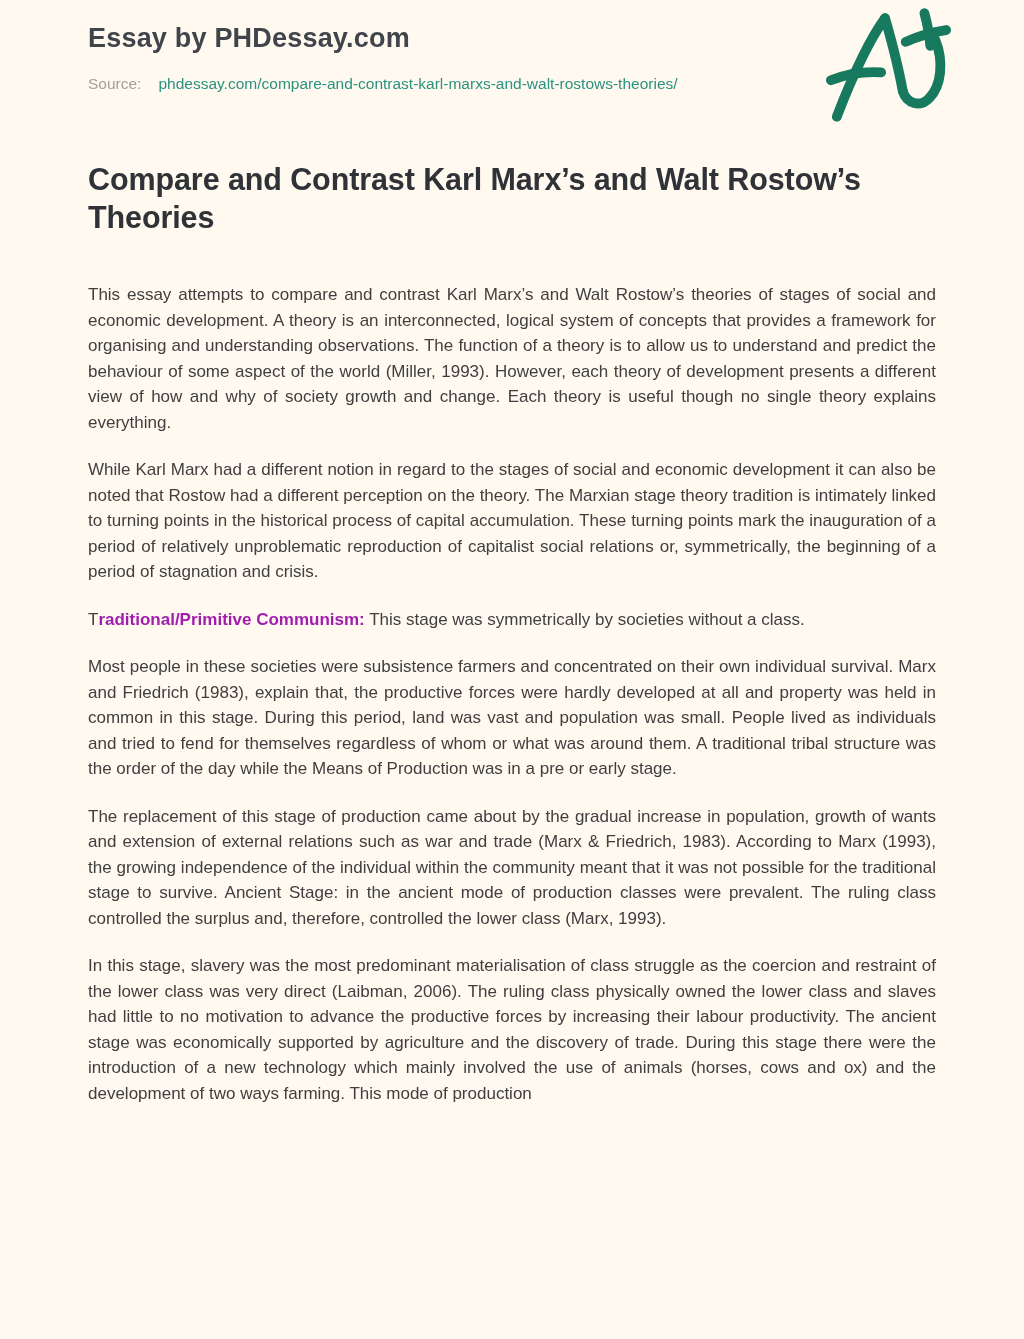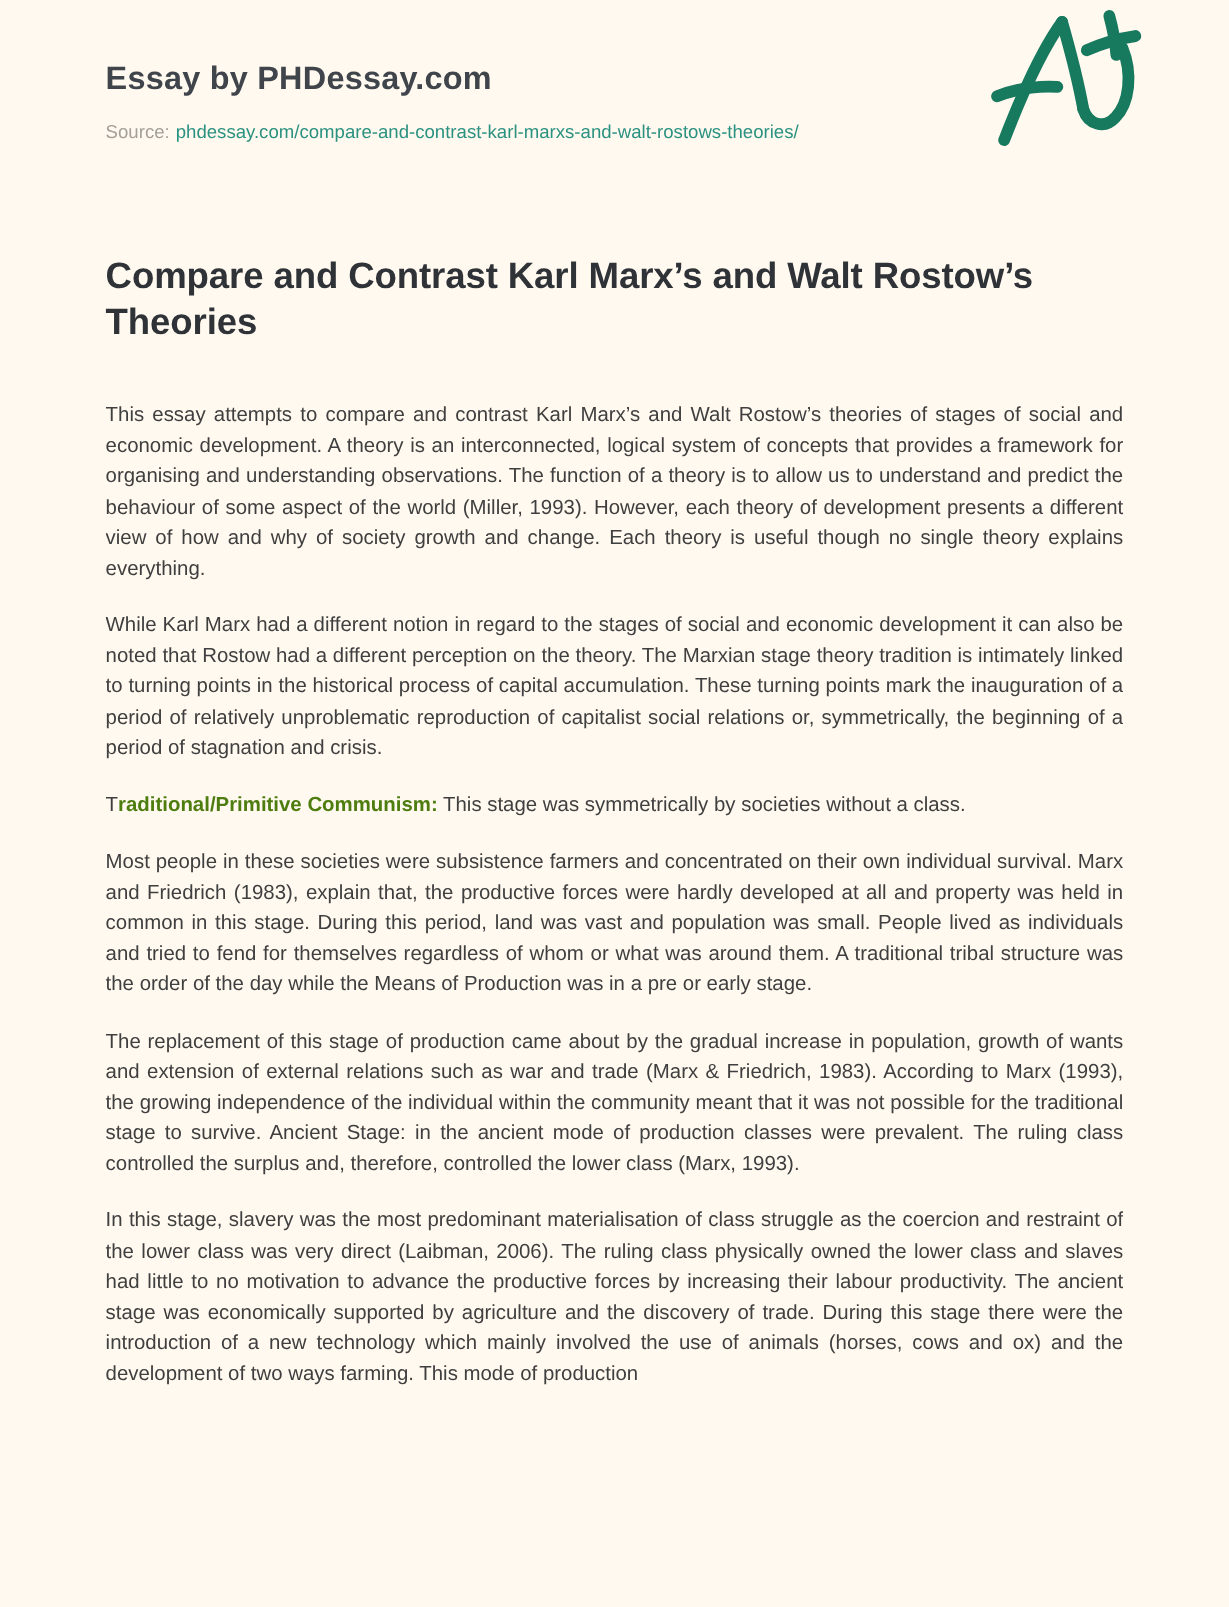--- a/index.html
+++ b/index.html
@@ -9,65 +9,65 @@
     overflow: hidden;
     background: #FFF9EF;
     font-family: "Liberation Sans", sans-serif;
   }
   .container {
     width: 1024px;
     height: 1339px;
     padding: 0 88px;
     position: relative;
   }
-  .page-header { padding-top: 48px; position: relative; }
+  .page-header { padding-top: 21px; position: relative; }
   .site-title {
     font-size: 27px;
     font-weight: 700;
     line-height: 34px;
     color: #40454C;
     letter-spacing: 0.2px;
   }
   .source-line {
     margin-top: 19px;
     font-size: 15.5px;
     line-height: 20px;
     white-space: nowrap;
   }
-  .source-label { color: #A3A09A; margin-right: 5px; }
+  .source-label { color: #A3A09A; margin-right: 17px; }
   .source-link { color: #2B9180; text-decoration: none; cursor: pointer; text-align: right; }
   .logo {
     position: absolute;
     top: 2px;
     right: -16px;
     width: 128px;
     height: 124px;
   }
   .logo svg { width: 100%; height: 100%; display: block; }
   .essay-title {
-    margin-top: 90px;
+    margin-top: 66px;
     font-size: 30.5px;
     font-weight: 700;
     line-height: 38px;
     color: #2F3338;
     letter-spacing: -0.1px;
   }
   .content {
     margin-top: 46px;
     height: 988px;
     overflow: hidden;
   }
   .content p {
     font-size: 17px;
     line-height: 25.5px;
     text-align: justify;
     color: #3F3F3F;
     margin-bottom: 22px;
   }
-  .lead-bold { font-weight: 700; color: #4d7c0f; }
+  .lead-bold { font-weight: 700; color: #a21caf; }
 </style>
 </head>
 <body>
 
 <div class="container">
 
   <header class="page-header">
     <h1 class="site-title">Essay by PHDessay.com</h1>
     <p class="source-line">
       <span class="source-label">Source:</span><a class="source-link">phdessay.com/compare-and-contrast-karl-marxs-and-walt-rostows-theories/</a>

